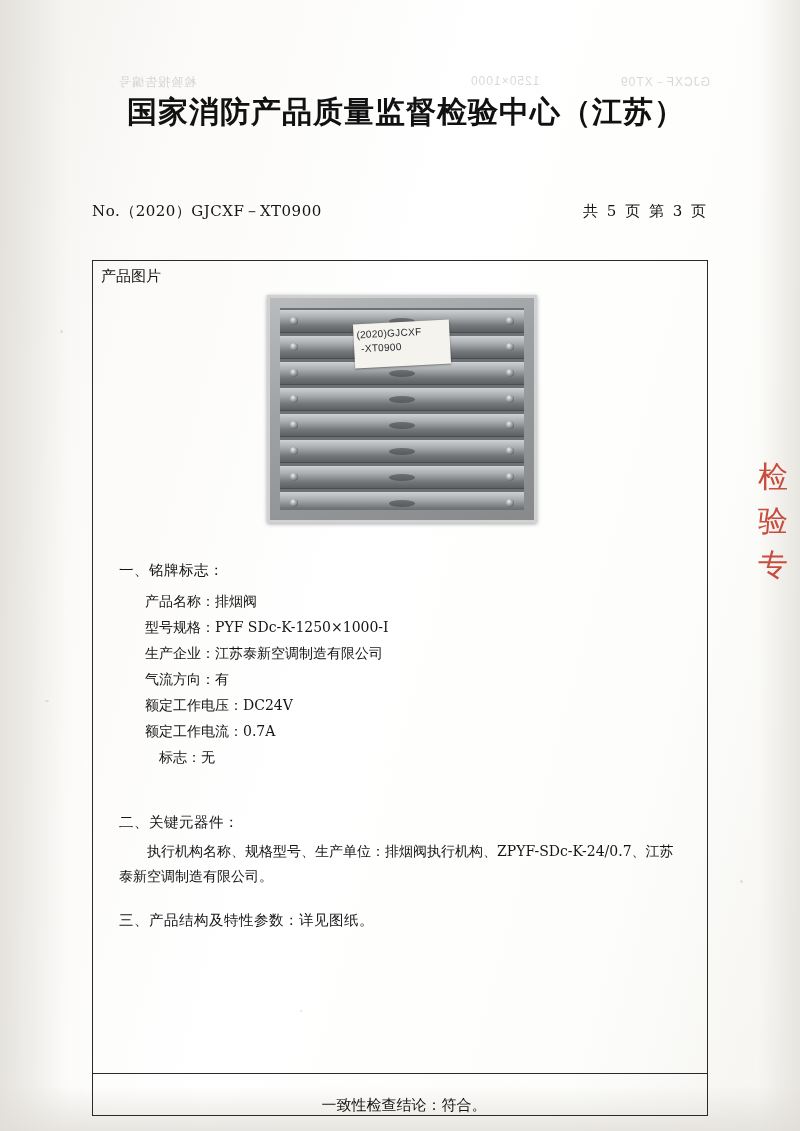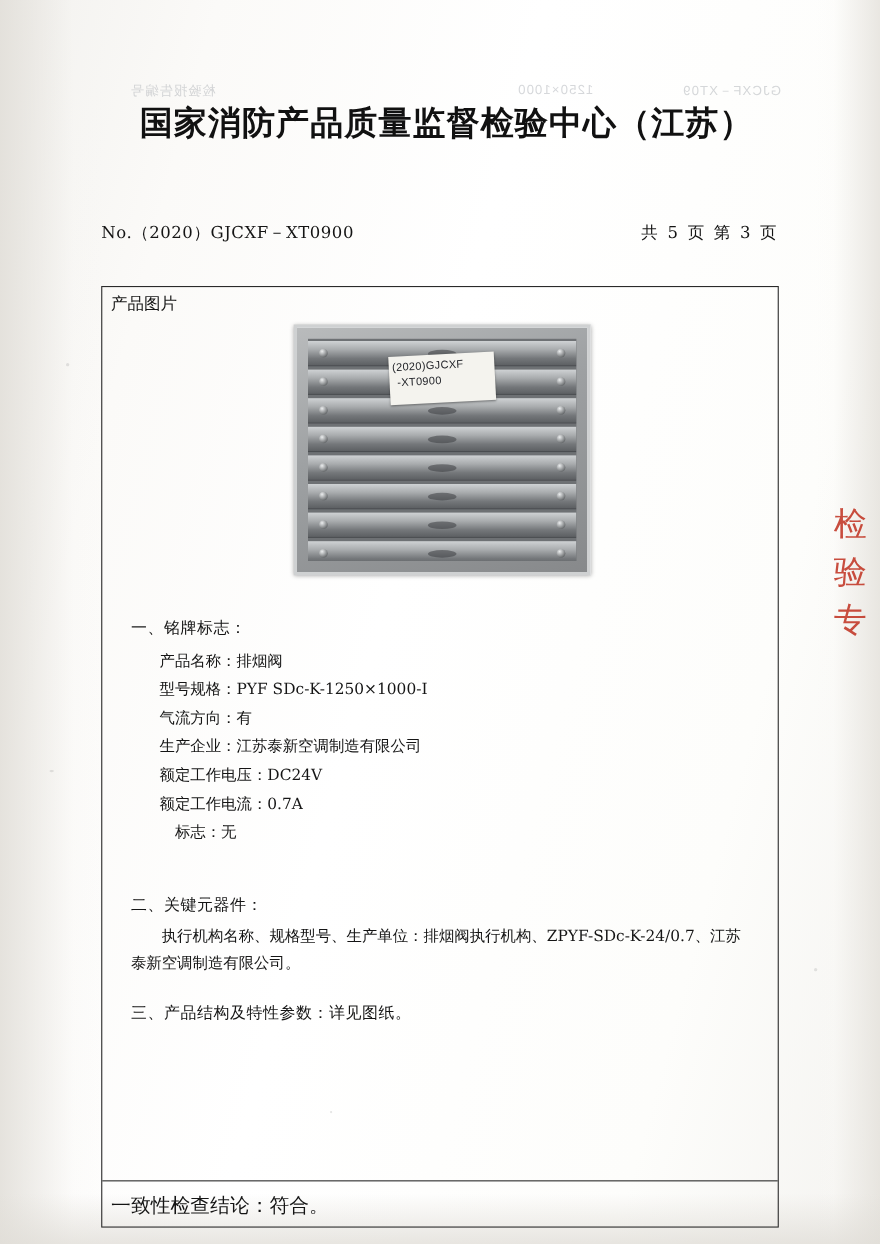--- a/index.html
+++ b/index.html
@@ -238,24 +238,25 @@
   .sec-2 { top: 552px; }
   .sec-3 { top: 650px; }
 
   .conclusion {
     position: absolute;
     left: 0; right: 0;
     bottom: 0;
     height: 42px;
     border-top: 1.3px solid #2a2a2a;
     box-sizing: border-box;
-    padding: 10px 0 0 8px;
-    font-size: 18px;
+    padding: 22px 0 0 8px;
+    font-size: 15px;
     color: #141414;
     font-family: "DejaVu Serif", serif;
+    text-align: center;
   }
 
   
   .fleck {
     position: absolute;
     background: rgba(150,150,150,0.25);
     border-radius: 50%;
     pointer-events: none;
   }
 </style>
@@ -336,22 +337,22 @@
           <div class="l2">-XT0900</div>
         </div>
       </div>
     </div>
 
     <div class="section sec-1">
       <div class="sec-title">一、铭牌标志：</div>
       <div class="kv-list">
         <div class="kv"><span class="k">产品名称：</span><span class="v">排烟阀</span></div>
         <div class="kv"><span class="k">型号规格：</span><span class="v">PYF SDc-K-1250×1000-Ⅰ</span></div>
+        <div class="kv"><span class="k">生产企业：</span><span class="v">江苏泰新空调制造有限公司</span></div>
         <div class="kv"><span class="k">气流方向：</span><span class="v">有</span></div>
-        <div class="kv"><span class="k">生产企业：</span><span class="v">江苏泰新空调制造有限公司</span></div>
         <div class="kv"><span class="k">额定工作电压：</span><span class="v">DC24V</span></div>
         <div class="kv"><span class="k">额定工作电流：</span><span class="v">0.7A</span></div>
         <div class="kv" style="padding-left:14px;"><span class="k">标志：</span><span class="v">无</span></div>
       </div>
     </div>
 
     <div class="section sec-2">
       <div class="sec-title">二、关键元器件：</div>
       <div class="para">执行机构名称、规格型号、生产单位：排烟阀执行机构、ZPYF-SDc-K-24/0.7、江苏泰新空调制造有限公司。</div>
     </div>

